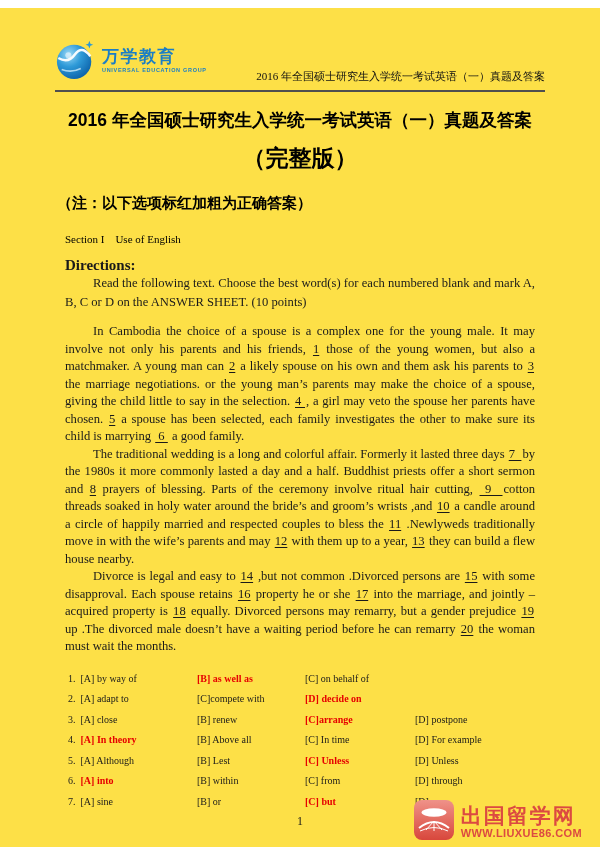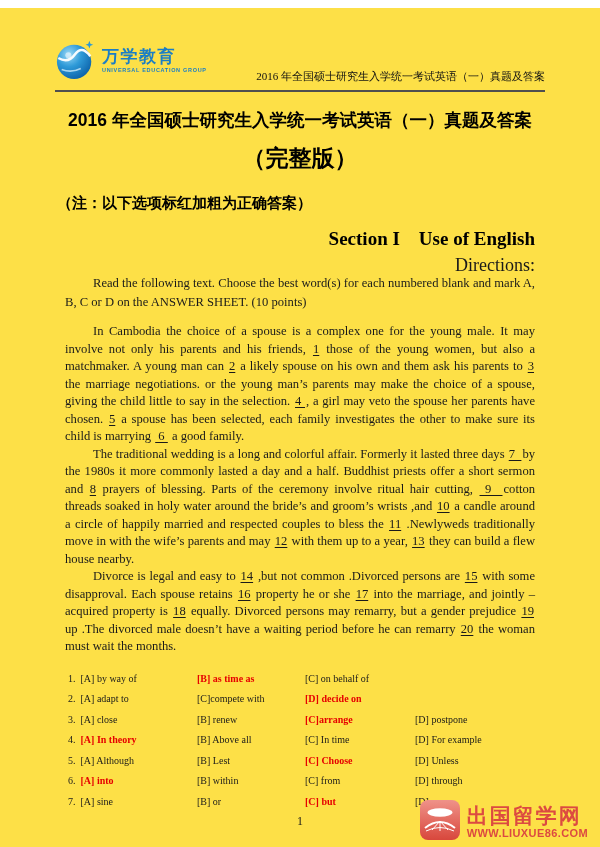--- a/index.html
+++ b/index.html
@@ -33,24 +33,24 @@
   }
   .sub-title {
     margin:13px 0 0 0; text-align:center; font-size:23px; line-height:25px;
     font-family:"Liberation Sans", sans-serif; font-weight:bold; color:#000;
   }
   .note {
     margin:21px 0 0 -8px; font-size:15px; line-height:21px;
     font-family:"Liberation Sans", sans-serif; font-weight:bold; color:#000;
   }
   .section-heading {
-    margin:17px 0 0 0; text-align:right; font-weight:bold; font-size:19px;
+    margin:17px 0 0 0; text-align:left; font-weight:normal; font-size:11px;
     line-height:18px; white-space:pre-wrap; color:#000;
   }
-  .directions-label { margin:9px 0 0 0; font-weight:normal; font-size:18px; line-height:17px;text-align:right; }
+  .directions-label { margin:9px 0 0 0; font-weight:bold; font-size:15px; line-height:17px; }
   .dir-text {
     margin:0; font-size:12.6px; line-height:19px; text-align:justify;
     text-indent:28px;
   }
   .para {
     margin:0; font-size:12.6px; line-height:17.5px; text-align:justify;
     text-indent:28px;
   }
   .para.first { margin-top:11px; }
   .blank {
@@ -58,21 +58,21 @@
     padding:0 1px; white-space:pre;
   }
   
   .options { margin:13px 0 0 3px; font-size:10px; }
   .q-row { display:grid; grid-template-columns:129px 108px 110px 1fr; line-height:20.5px; }
   .q-num { margin-right:5px; }
   .correct { color:#e60000; font-weight:bold; }
   .page-number { margin-top:2px; text-align:center; font-size:12px; }
   
   .footer-logo {
-    position:absolute; right:12px; bottom:4px;
+    position:absolute; right:18px; bottom:4px;
     display:flex; align-items:center; gap:7px;
   }
   .site-text { display:flex; flex-direction:column; line-height:1; }
   .site-name {
     font-family:"Liberation Sans", sans-serif; font-weight:bold;
     font-size:21px; color:#dc4a41; letter-spacing:2px;
   }
   .site-url {
     font-family:"Liberation Sans", sans-serif; font-weight:bold;
     font-size:11px; color:#dc4a41; letter-spacing:0.4px; margin-top:2px;text-align:right;
@@ -118,21 +118,21 @@
     <div class="directions-label">Directions:</div>
     <p class="dir-text">Read the following text. Choose the best word(s) for each numbered blank and mark A, B, C or D on the ANSWER SHEET. (10 points)</p>
 
     <p class="para first">In Cambodia the choice of a spouse is a complex one for the young male. It may involve not only his parents and his friends, <span class="blank">1</span> those of the young women, but also a matchmaker. A young man can <span class="blank">2</span> a likely spouse on his own and them ask his parents to <span class="blank">3</span> the marriage negotiations. or the young man’s parents may make the choice of a spouse, giving the child little to say in the selection. <span class="blank">4&nbsp;</span>, a girl may veto the spouse her parents have chosen. <span class="blank">5</span> a spouse has been selected, each family investigates the other to make sure its child is marrying <span class="blank">&nbsp;6&nbsp;</span> a good family.</p>
     <p class="para">The traditional wedding is a long and colorful affair. Formerly it lasted three days <span class="blank">7&nbsp;&nbsp;</span>by the 1980s it more commonly lasted a day and a half. Buddhist priests offer a short sermon and <span class="blank">8</span> prayers of blessing. Parts of the ceremony involve ritual hair cutting, <span class="blank">&nbsp;9&nbsp;&nbsp;</span>cotton threads soaked in holy water around the bride’s and groom’s wrists ,and <span class="blank">10</span> a candle around a circle of happily married and respected couples to bless the <span class="blank">11</span> .Newlyweds traditionally move in with the wife’s parents and may <span class="blank">12</span> with them up to a year, <span class="blank">13</span> they can build a flew house nearby.</p>
     <p class="para">Divorce is legal and easy to <span class="blank">14</span> ,but not common .Divorced persons are <span class="blank">15</span> with some disapproval. Each spouse retains <span class="blank">16</span> property he or she <span class="blank">17</span> into the marriage, and jointly –acquired property is <span class="blank">18</span> equally. Divorced persons may remarry, but a gender prejudice <span class="blank">19</span> up .The divorced male doesn’t have a waiting period before he can remarry <span class="blank">20</span> the woman must wait the months.</p>
 
     <div class="options">
       <div class="q-row">
         <span><span class="q-num">1.</span><span>[A] by way of</span></span>
-        <span class="correct">[B] as time as</span>
+        <span class="correct">[B] as well as</span>
         <span>[C] on behalf of</span>
       </div>
       <div class="q-row">
         <span><span class="q-num">2.</span><span>[A] adapt to</span></span>
         <span>[C]compete with</span>
         <span class="correct">[D] decide on</span>
       </div>
       <div class="q-row">
         <span><span class="q-num">3.</span><span>[A] close</span></span>
         <span>[B] renew</span>
@@ -141,21 +141,21 @@
       </div>
       <div class="q-row">
         <span><span class="q-num">4.</span><span class="correct">[A] In theory</span></span>
         <span>[B] Above all</span>
         <span>[C] In time</span>
         <span>[D] For example</span>
       </div>
       <div class="q-row">
         <span><span class="q-num">5.</span><span>[A] Although</span></span>
         <span>[B] Lest</span>
-        <span class="correct">[C] Choose</span>
+        <span class="correct">[C] Unless</span>
         <span>[D] Unless</span>
       </div>
       <div class="q-row">
         <span><span class="q-num">6.</span><span class="correct">[A] into</span></span>
         <span>[B] within</span>
         <span>[C] from</span>
         <span>[D] through</span>
       </div>
       <div class="q-row">
         <span><span class="q-num">7.</span><span>[A] sine</span></span>

